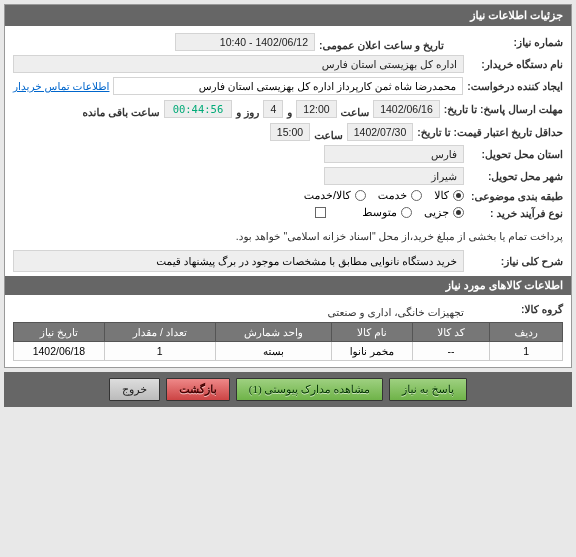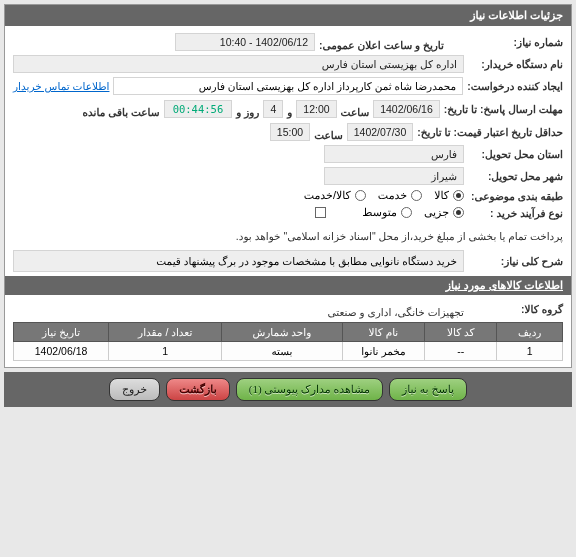--- a/index.html
+++ b/index.html
@@ -115,41 +115,40 @@
   border: 1px solid #666;
   display: inline-block;
 }
 .section-sub {
   background: #666666;
   color: #fff;
   padding: 3px 8px;
   font-size: 11px;
   font-weight: bold;
   margin: 4px -8px;
-  text-decoration: underline;
 }
 .desc-box {
   background: #eeeeee;
   border: 1px solid #d4d4d4;
   padding: 4px 6px;
   font-size: 10.5px;
   flex: 1;
   min-height: 18px;
 }
 table.grid {
   width: 100%;
   border-collapse: collapse;
   margin-top: 4px;
   font-size: 10.5px;
 }
 table.grid th {
   background: #777;
   color: #fff;
   border: 1px solid #555;
-  padding: 3px 9px;
+  padding: 3px 17px;
   font-weight: normal;
 }
 table.grid td {
   background: #fdfdfd;
   border: 1px solid #ccc;
   padding: 3px 4px;
   text-align: center;
 }
 .buyer-notes {
   display: flex;
@@ -172,21 +171,21 @@
   position: relative;
   z-index: 2;
   margin: 0 4px 4px 4px;
 }
 .btn {
   border: 1px solid #333;
   padding: 4px 12px;
   font-size: 11px;
   font-family: Tahoma;
   cursor: pointer;
-  border-radius: 8px;
+  border-radius: 1px;
 }
 .btn-green { background: linear-gradient(#9ed080,#6fb349); color:#003300; text-shadow:0 1px 0 #cfe8bd;text-align:center; }
 .btn-red   { background: linear-gradient(#e88,#c44); color:#400; text-shadow:0 1px 0 #f8c0c0;font-weight:bold; }
 .btn-gray  { background: linear-gradient(#ddd,#bbb); color:#222; }
 </style>
 </head>
 <body>
 
 <div class="watermark">
   <div>1001</div>

